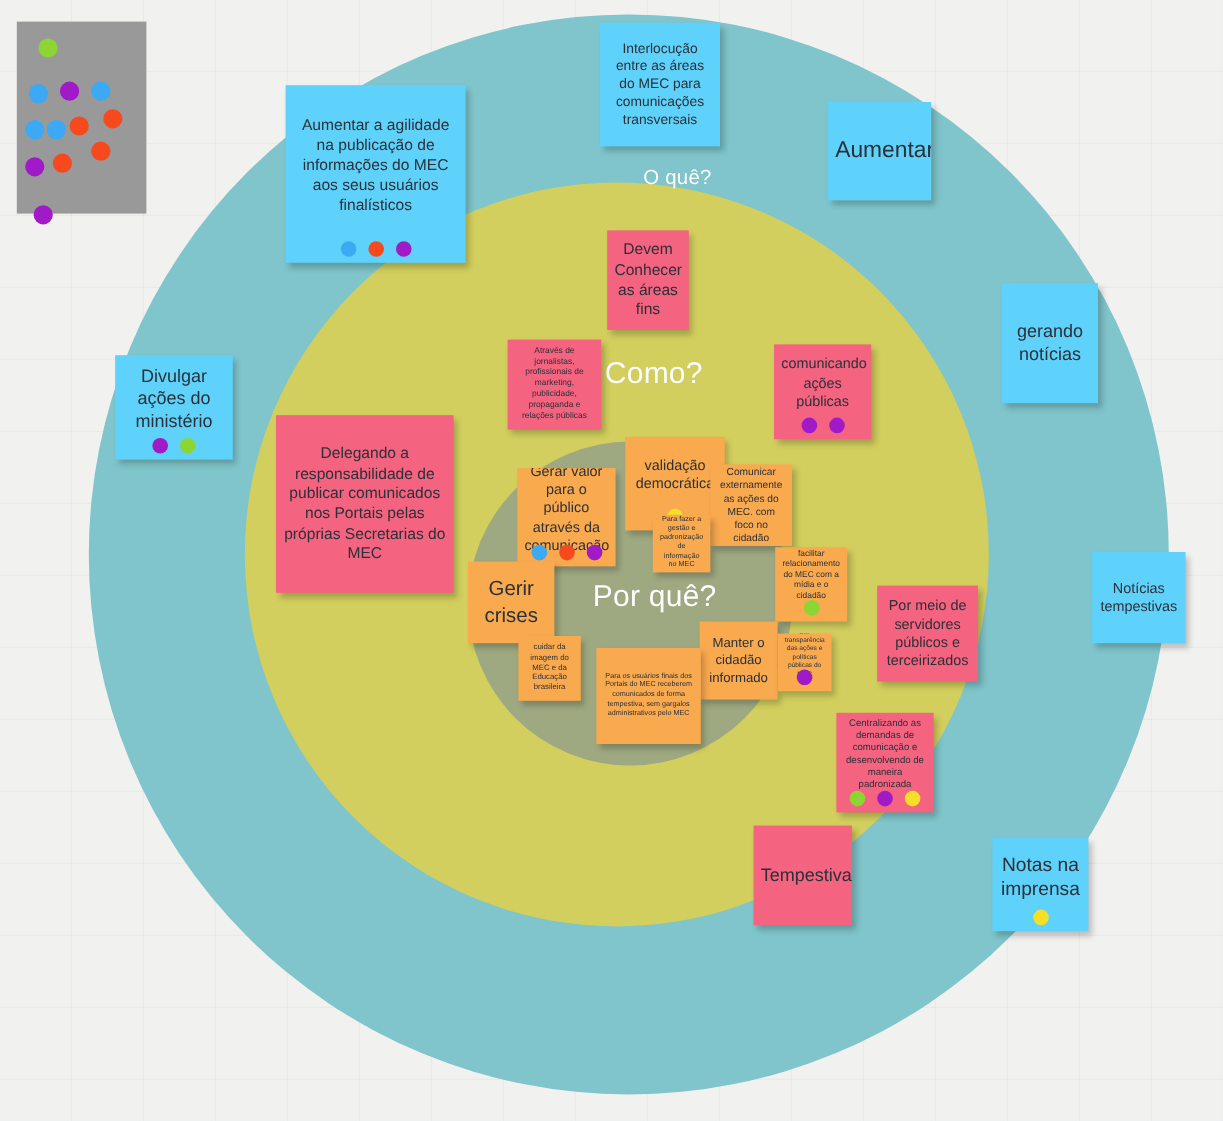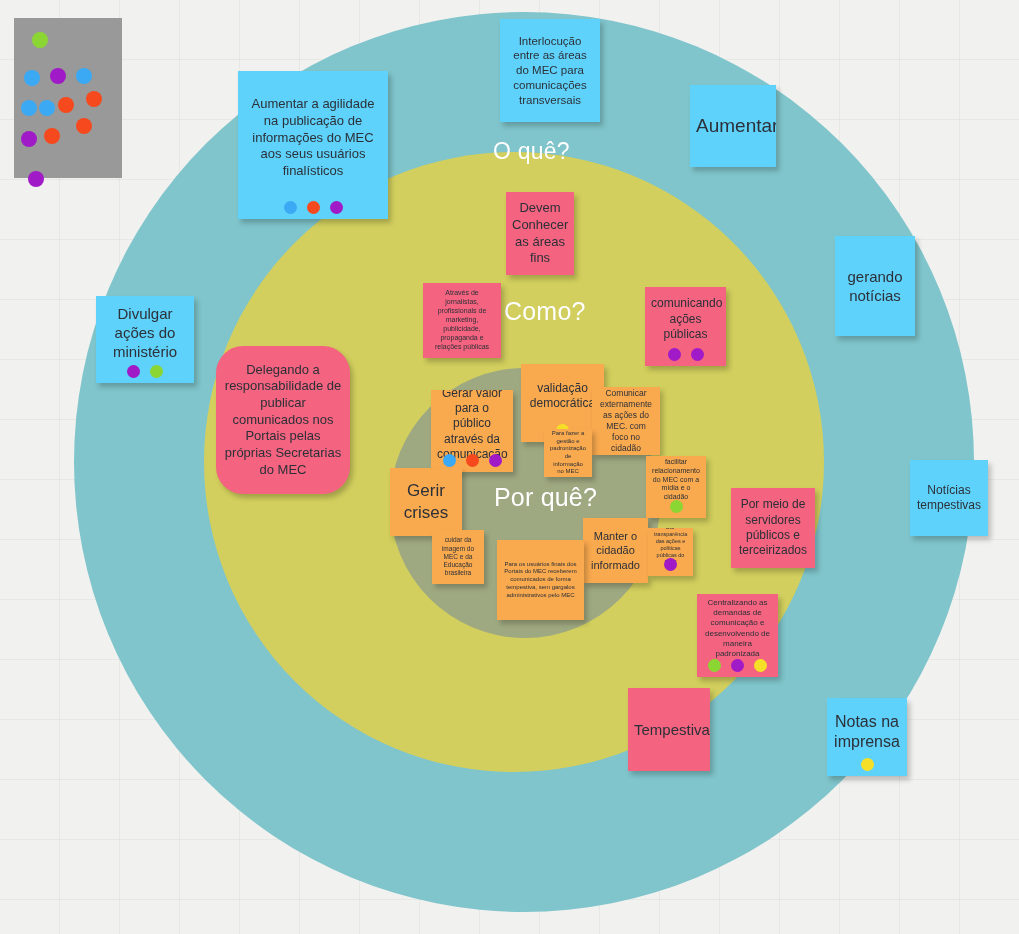--- a/index.html
+++ b/index.html
@@ -40,21 +40,21 @@
     background: #9fa981;
   }
   .ring-label {
     position: absolute;
     color: #ffffff;
     font-weight: 400;
     white-space: nowrap;
     text-shadow: 0 0 1px rgba(0,0,0,0.05);
     letter-spacing: 0.2px;
   }
-  #label-oque { left: 493px; top: 138px; font-size: 23px; }
+  #label-oque { left: 536px; top: 138px; font-size: 17px; }
   #label-como { left: 504px; top: 297px; font-size: 25px; }
   #label-porque { left: 494px; top: 483px; font-size: 25px; }
 
   .note {
     position: absolute;
     box-sizing: border-box;
     display: flex;
     flex-direction: column;
     align-items: center;
     justify-content: center;
@@ -163,21 +163,21 @@
       <div class="note" style="left: 423px; top: 283px; width: 78px; height: 75px; background: rgb(244, 99, 127); font-size: 7px;">
         <span class="txt">Através de jornalistas, profissionais de marketing, publicidade, propaganda e relações públicas</span>
       </div>
       <div class="note" style="left: 645px; top: 287px; width: 81px; height: 79px; background: rgb(244, 99, 127); font-size: 12px; padding-bottom: 20px;">
         <span class="txt">comunicando ações públicas</span>
         <div class="dots">
           <span class="dot" style="background: rgb(160, 26, 199);"></span>
           <span class="dot" style="background: rgb(160, 26, 199);"></span>
         </div>
       </div>
-      <div class="note" style="left: 216px; top: 346px; width: 134px; height: 148px; background: rgb(244, 99, 127); font-size: 13px; border-radius: 27px;">
+      <div class="note" style="left: 230px; top: 346px; width: 148px; height: 148px; background: rgb(244, 99, 127); font-size: 13px;">
         <span class="txt">Delegando a responsabilidade de publicar comunicados nos Portais pelas próprias Secretarias do MEC</span>
       </div>
       <div class="note" style="left: 731px; top: 488px; width: 84px; height: 80px; background: rgb(244, 99, 127); font-size: 12px;">
         <span class="txt">Por meio de servidores públicos e terceirizados</span>
       </div>
       <div class="note" style="left: 697px; top: 594px; width: 81px; height: 83px; background: rgb(244, 99, 127); font-size: 8px; padding-bottom: 20px;">
         <span class="txt">Centralizando as demandas de comunicação e desenvolvendo de maneira padronizada</span>
         <div class="dots">
           <span class="dot" style="background: rgb(140, 214, 51);"></span>
           <span class="dot" style="background: rgb(160, 26, 199);"></span>

